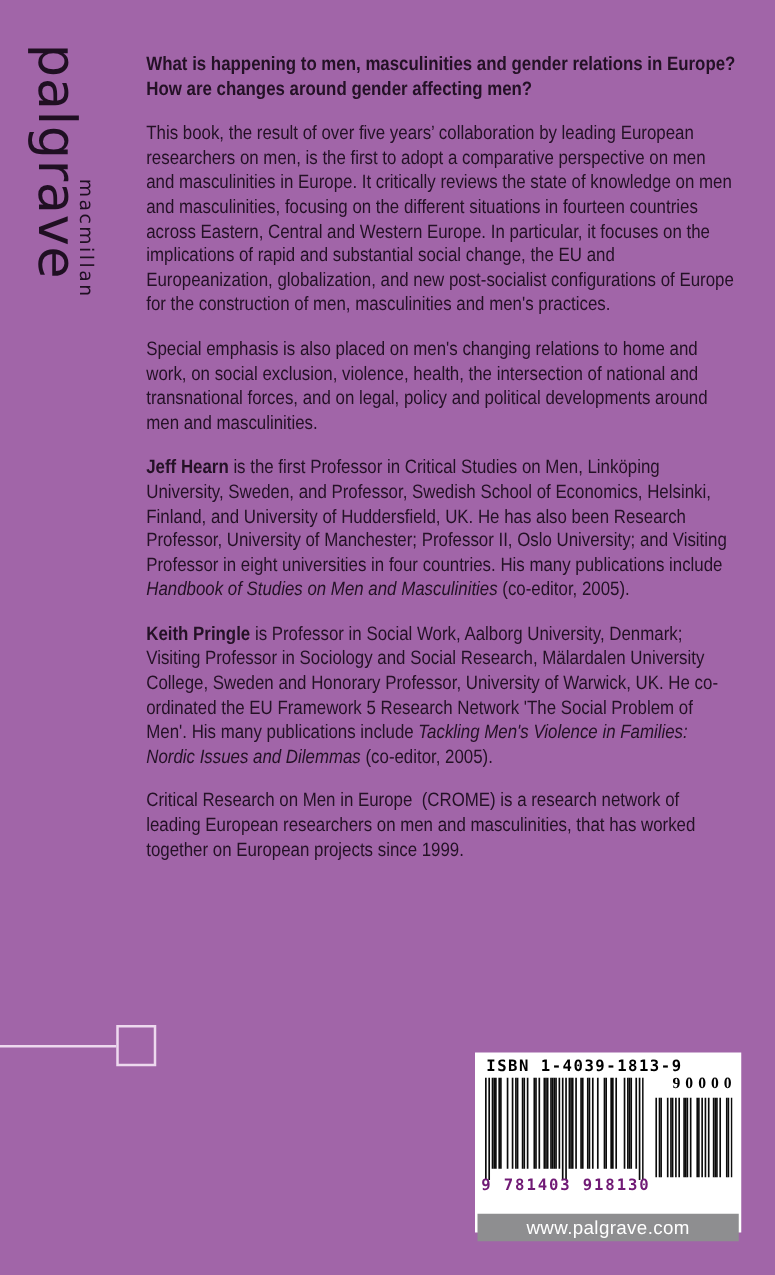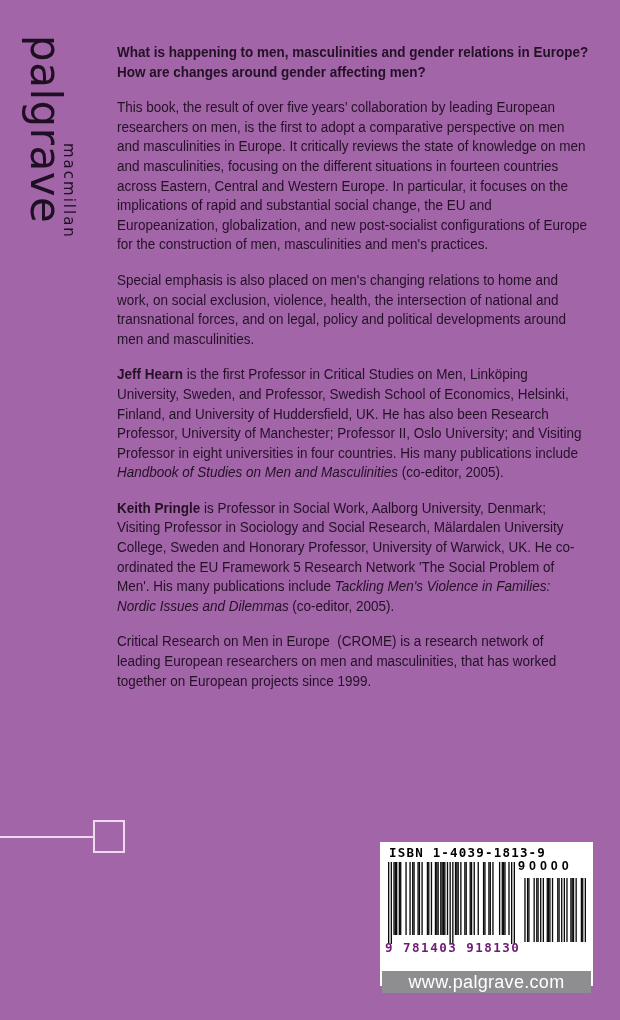--- a/index.html
+++ b/index.html
@@ -75,36 +75,36 @@
   .ean5-svg  { position:absolute; left:143px; top:36px; width:63px; height:64px; }
   .barcode-box svg rect { fill:#0b0b0b; }
   .ean-number {
     position:absolute; left:5px; top:98px;
     font-family:"DejaVu Sans Mono", monospace;
     font-weight:700; font-size:12.5px;
     letter-spacing:1.5px;
     color:#701a75;
   }
   .supp-number {
-    position:absolute; left:138px; top:17px;
-    font-family:Liberation Sans, sans-serif;
+    position:absolute; left:158px; top:17px;
+    font-family:Liberation Serif, serif;
     font-weight:700; font-size:12.5px;
     letter-spacing:4px;
     color:#000;
   }
 
   
   .web-bar {
     position:absolute; left:382px; top:971px;
     width:209px; height:22px;
     background:#8e8e90;
     display:flex; align-items:center; justify-content:center;
   }
   .web-bar span {
-    color:#ffffff; font-size:18px; letter-spacing:0.3px;
+    color:#ffffff; font-size:15px; letter-spacing:0.3px;
   }
 </style>
 </head>
 <body>
 
 <div class="page">
 
   <div class="logo-brand">palgrave</div>
   <div class="logo-sub">macmillan</div>
 

